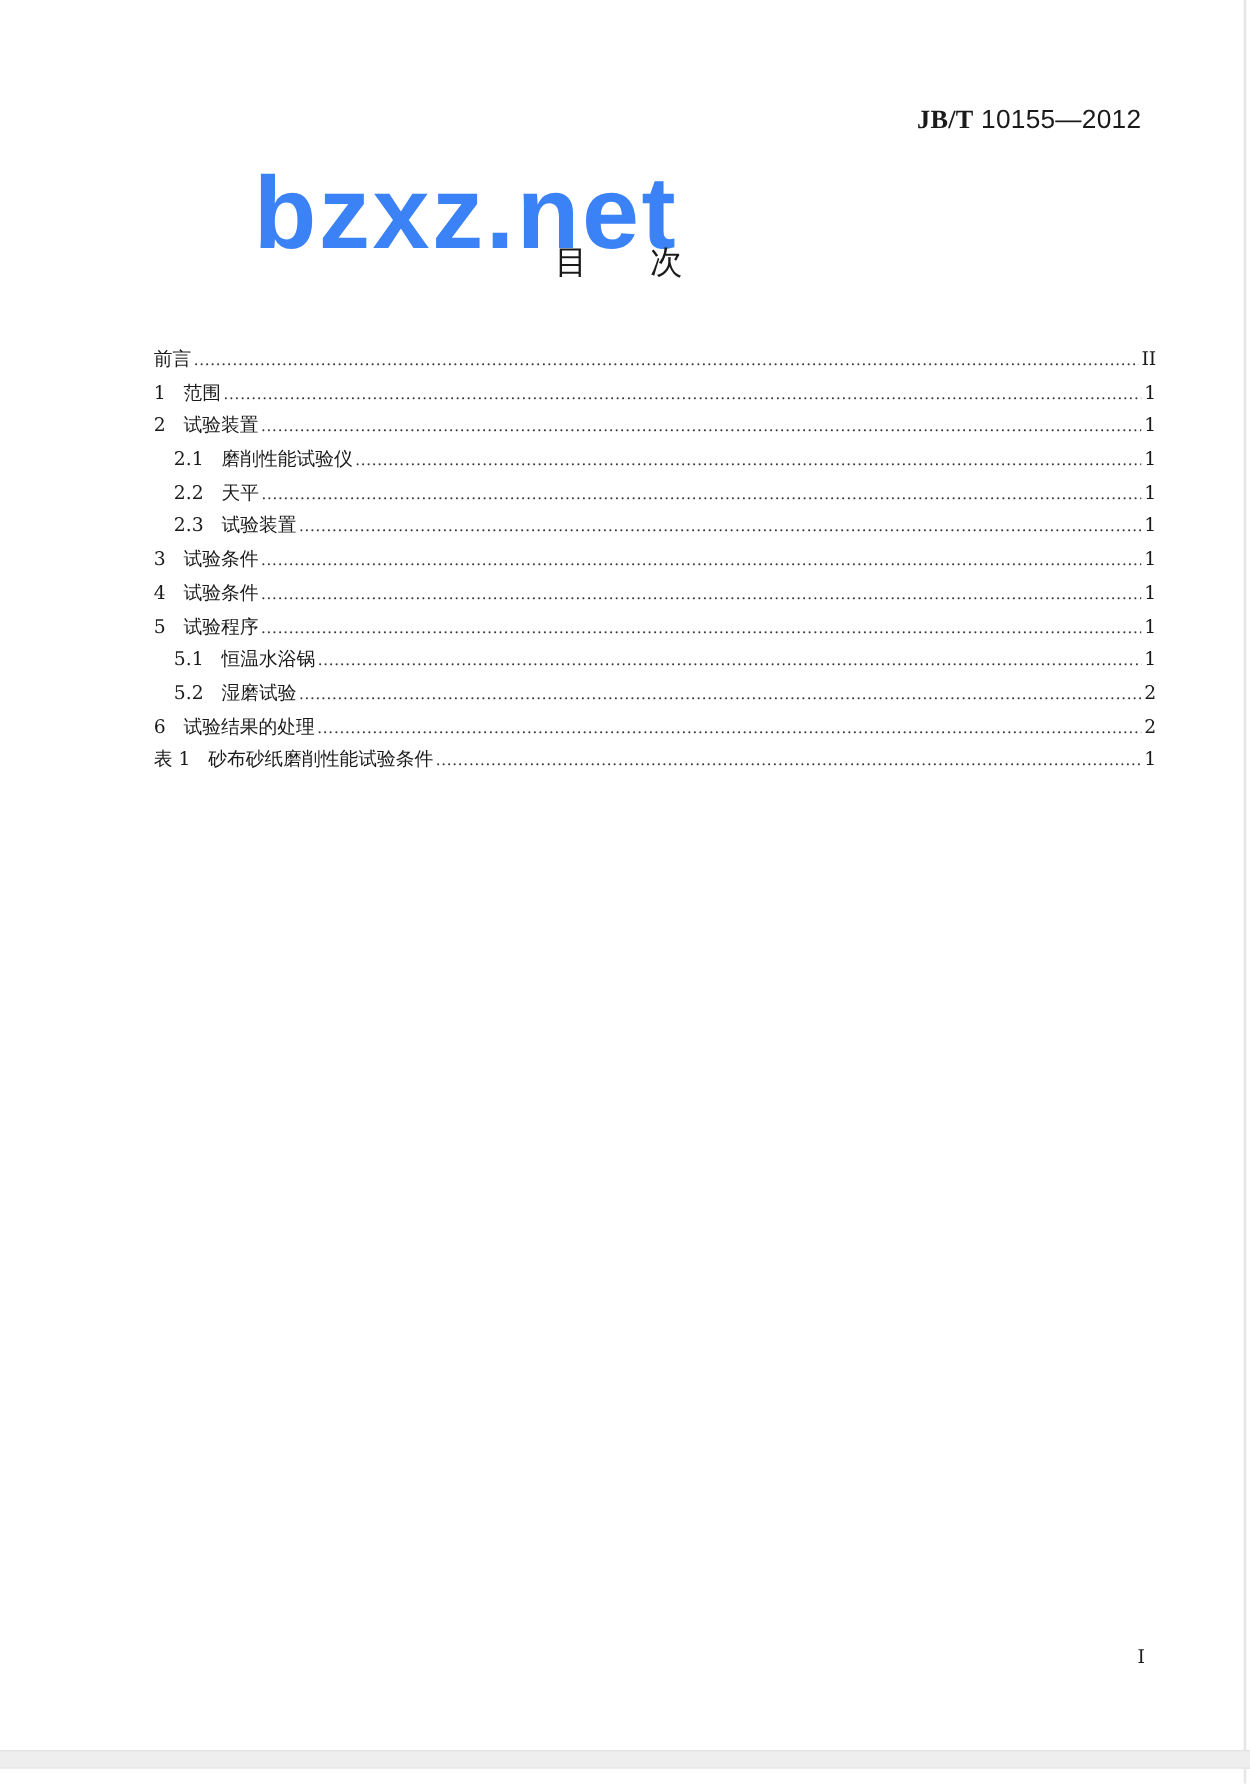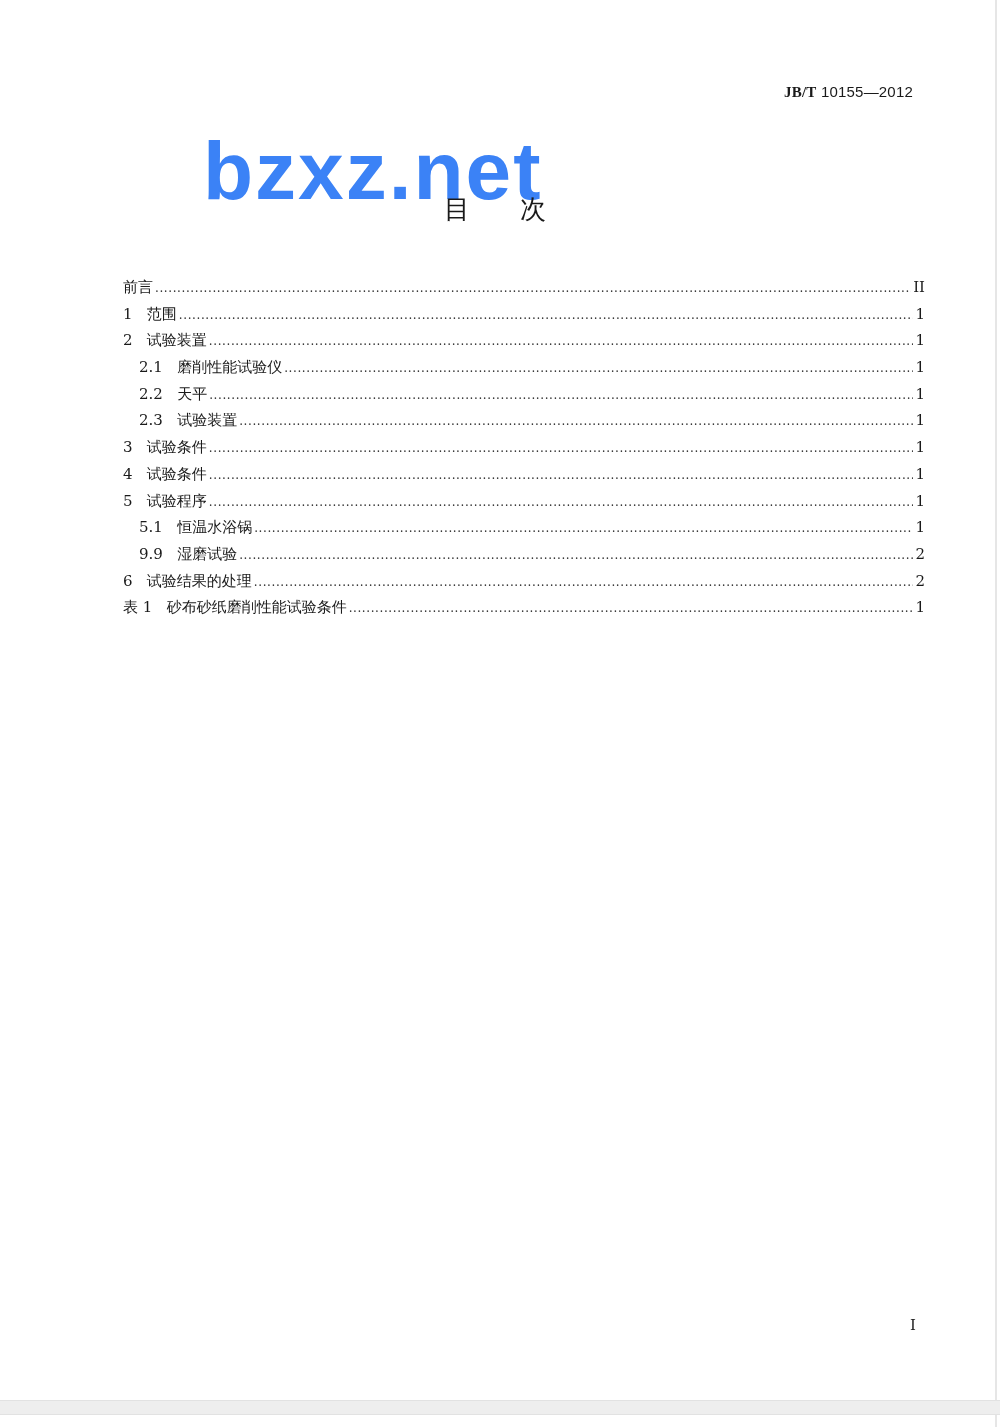--- a/index.html
+++ b/index.html
@@ -1,21 +1,21 @@
 <!DOCTYPE html>
 <html><head>
 <meta charset="utf-8">
 <style>
   html, body { margin:0; padding:0; }
   body { width:1000px; height:1427px; background:#ffffff; position:relative; overflow:hidden;
          font-family:"DejaVu Serif", "Liberation Serif", serif; color:#1a1a1a; }
   .page { position:absolute; left:0; top:0; width:995px; height:1400px; background:#fff; border-right:2px solid #e6e6e6; }
   .gap { position:absolute; left:0; top:1400px; width:1000px; height:13px; background:#eeeeee; border-top:1px solid #e2e2e2; border-bottom:1px solid #e2e2e2; }
   .page2 { position:absolute; left:0; top:1415px; width:995px; height:12px; background:#fff; border-right:2px solid #e6e6e6; }
-  .std-no { position:absolute; right:82px; top:83px; font-size:15px; font-family:"Liberation Sans", sans-serif; letter-spacing:0.2px; }
+  .std-no { position:absolute; right:82px; top:83px; font-size:21px; font-family:"Liberation Sans", sans-serif; letter-spacing:0.2px; }
   .std-no b { font-family:"Liberation Serif", serif; font-weight:bold; }
   .watermark { position:absolute; left:203px; top:130px; font-family:"Liberation Sans", sans-serif; font-weight:bold;
                font-size:82px; color:#3b82f6; letter-spacing:2px; line-height:1; }
   .title { position:absolute; left:0; width:1040px; top:192px; text-align:center; font-size:26px;
            font-family:"DejaVu Sans", sans-serif; letter-spacing:50px; }
   .toc { position:absolute; left:123px; top:274px; width:802px; }
   .row { display:flex; align-items:baseline; height:26.7px; font-size:15px; line-height:26.7px; }
   .row.lvl2 { padding-left:16px; }
   .num { white-space:pre; }
   .lbl { white-space:nowrap; }
@@ -87,21 +87,21 @@
         <span class="dots"></span>
         <span class="pg">1</span>
       </div>
     <div class="row lvl2">
         <span class="num">5.1   </span>
         <span class="lbl">恒温水浴锅</span>
         <span class="dots"></span>
         <span class="pg">1</span>
       </div>
     <div class="row lvl2">
-        <span class="num">9.9   </span>
+        <span class="num">5.2   </span>
         <span class="lbl">湿磨试验</span>
         <span class="dots"></span>
         <span class="pg">2</span>
       </div>
     <div class="row">
         <span class="num">6   </span>
         <span class="lbl">试验结果的处理</span>
         <span class="dots"></span>
         <span class="pg">2</span>
       </div>

